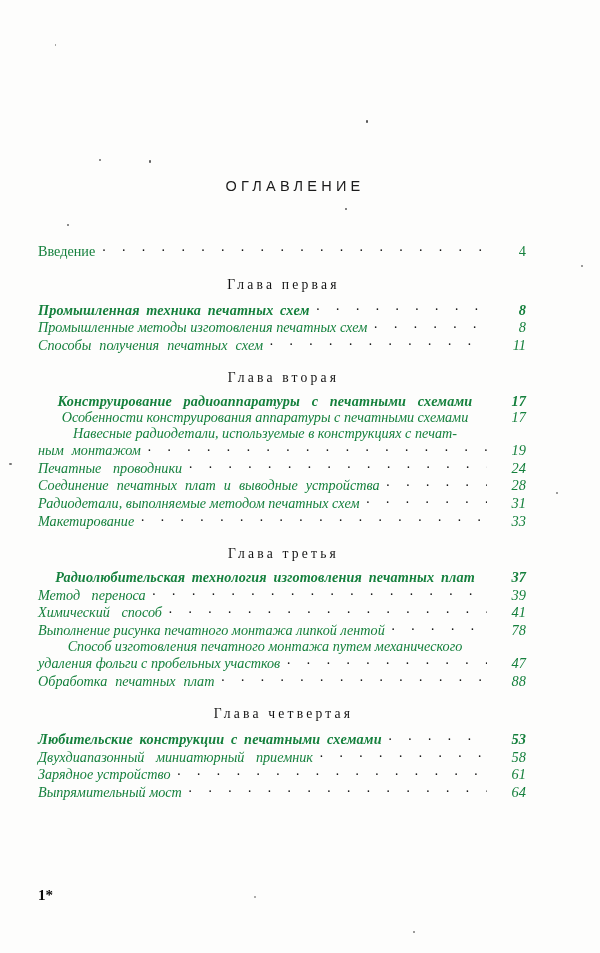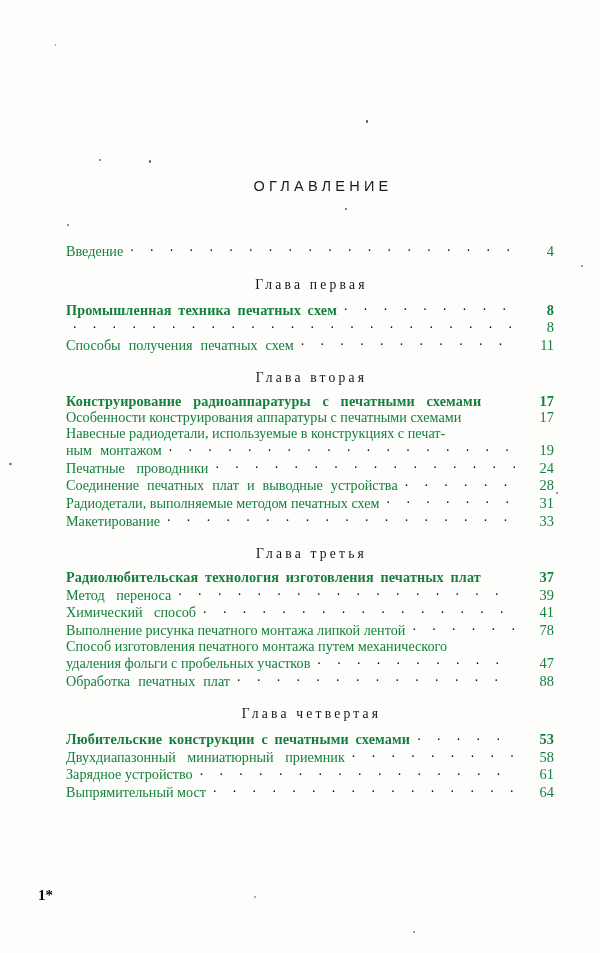--- a/index.html
+++ b/index.html
@@ -25,21 +25,20 @@
     background: #3a3a3a;
     border-radius: 40%;
   }
 
   
   #toc {
     position: absolute;
     left: 38px;
     top: 178px;
     width: 488px;
-    margin-left: 28px;
   }
 
   .doc-title {
     text-align: center;
     font-size: 14.5px;
     letter-spacing: 4.2px;
     font-weight: 400;
     color: #1b1b1b;
     margin: 0 0 48px 0;
     padding-left: 26px;
@@ -82,31 +81,31 @@
     text-align: right;
     font-size: 14.4px;
   }
 
   .row.bold .label,
   .row.bold .pg { font-weight: bold; }
   .row.bold .label { letter-spacing: 0.15px; word-spacing: 3px; }
 
   .row.wide .label { word-spacing: 4.5px; }
   .row.verywide .label { word-spacing: 8px; }
-  .row.nolead .label { flex: 1 1 auto; }
+  .row.nolead .label { flex: 1 1 auto; text-align: center; }
 
   .chapter {
     font-size: 13.6px;
     letter-spacing: 3.2px;
     margin: 17px 0 8px 3px;
     color: #131313;
     white-space: nowrap;
     text-align: center;
   }
-  .grp { margin-bottom: 2px; }
+  .grp { margin-bottom: 2px; font-style: italic; }
 
   
   .cont .label { }
 
   #folio {
     position: absolute;
     left: 38px;
     top: 887px;
     font-size: 15px;
     font-weight: bold;
@@ -141,20 +140,21 @@
     </div>
 
     <div class="chapter">Глава первая</div>
     <div class="grp">
       <div class="row bold">
         <span class="label">Промышленная техника печатных схем</span>
         <span class="leaders"></span>
         <span class="pg">8</span>
       </div>
       <div class="row">
+        <span class="label">Промышленные методы изготовления печатных схем</span>
         <span class="leaders"></span>
         <span class="pg">8</span>
       </div>
       <div class="row wide">
         <span class="label">Способы получения печатных схем</span>
         <span class="leaders"></span>
         <span class="pg">11</span>
       </div>
     </div>
 

